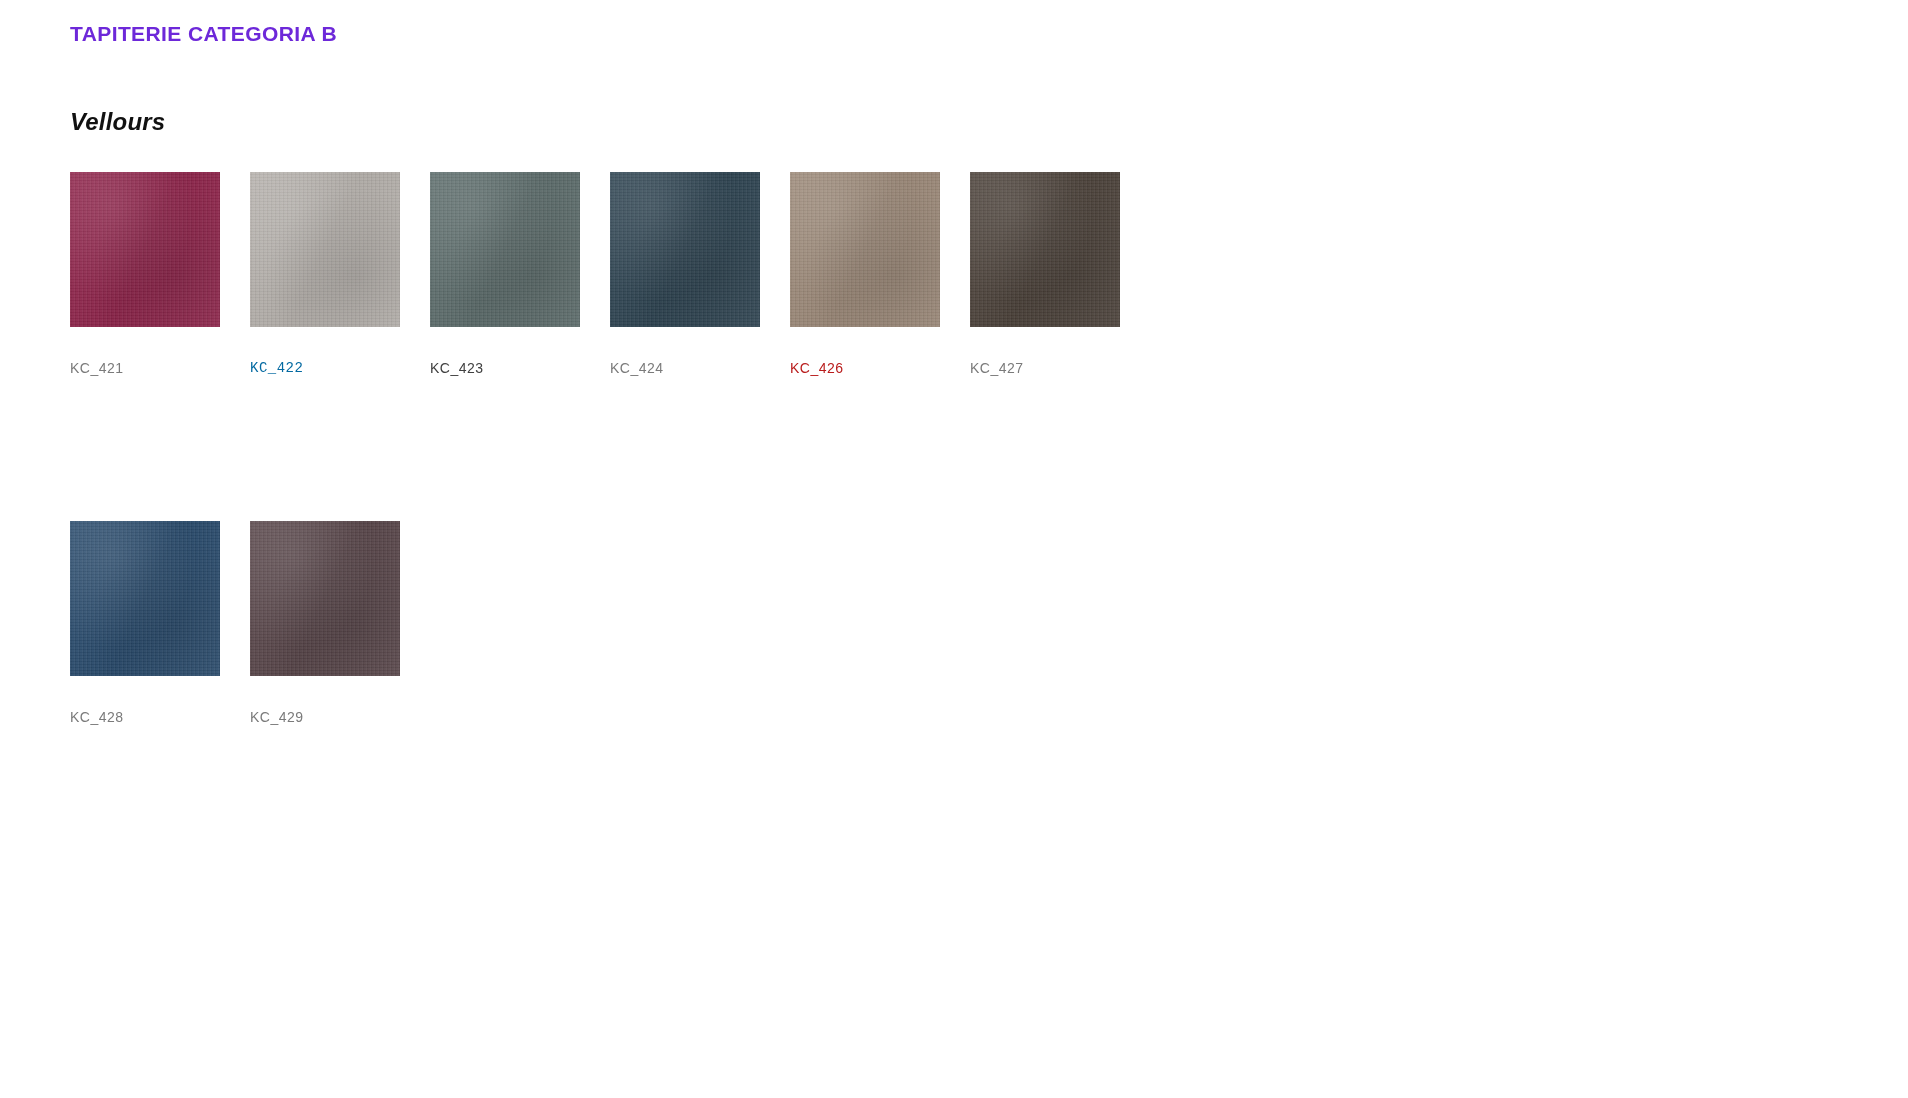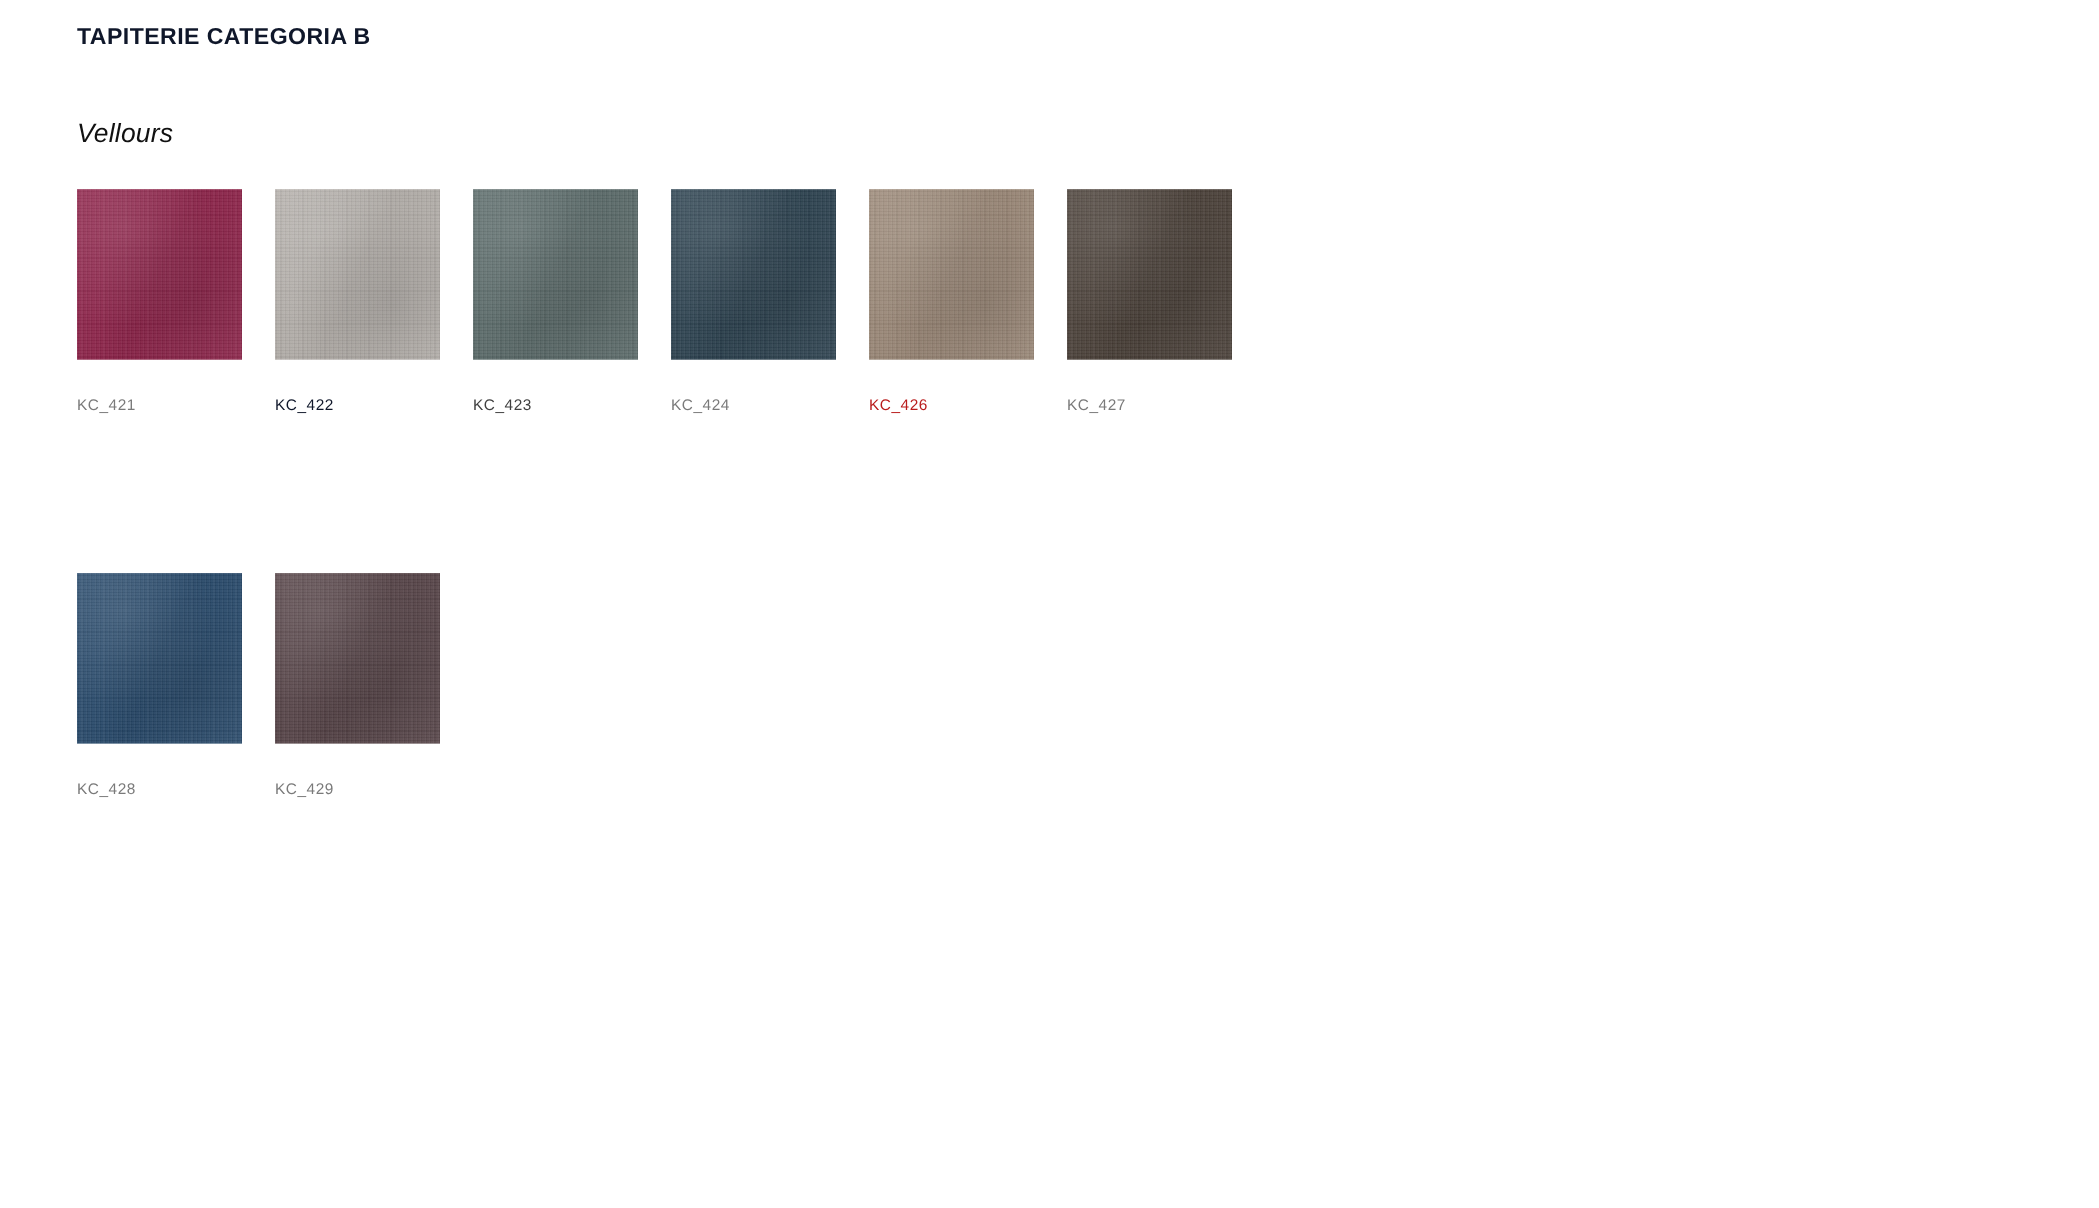--- a/index.html
+++ b/index.html
@@ -21,31 +21,31 @@
     background: #ffffff;
   }
 
   .page-title {
     position: absolute;
     left: 70px;
     top: 22px;
     font-size: 21px;
     font-weight: bold;
     letter-spacing: 0.4px;
-    color: #0f172a;
+    color: #6d28d9;
     white-space: nowrap;
   }
 
   .section-title {
     position: absolute;
     left: 70px;
     top: 108px;
     font-size: 24px;
     font-style: italic;
-    font-weight: normal;
+    font-weight: bold;
     letter-spacing: 0.2px;
     color: #111111;
     white-space: nowrap;
   }
 
   .swatch-grid {
     position: absolute;
     left: 70px;
     top: 172px;
     width: 1500px;
@@ -124,21 +124,21 @@
   <div class="section-title">Vellours</div>
 
   <div class="swatch-grid">
       <div class="swatch-row">
         <div class="swatch-cell">
           <div class="swatch-chip" style="background-color: rgb(142, 34, 73);"></div>
           <div class="swatch-label" style="color: rgb(122, 122, 122);">KC_421</div>
         </div>
         <div class="swatch-cell">
           <div class="swatch-chip" style="background-color: rgb(181, 176, 171);"></div>
-          <div class="swatch-label" style="color: #0f172a;">KC_422</div>
+          <div class="swatch-label" style="color: #0369a1; font-family: Liberation Mono, monospace;">KC_422</div>
         </div>
         <div class="swatch-cell">
           <div class="swatch-chip" style="background-color: rgb(91, 107, 106);"></div>
           <div class="swatch-label" style="color: #404040;">KC_423</div>
         </div>
         <div class="swatch-cell">
           <div class="swatch-chip" style="background-color: rgb(44, 66, 80);"></div>
           <div class="swatch-label" style="color: rgb(122, 122, 122);">KC_424</div>
         </div>
         <div class="swatch-cell">

